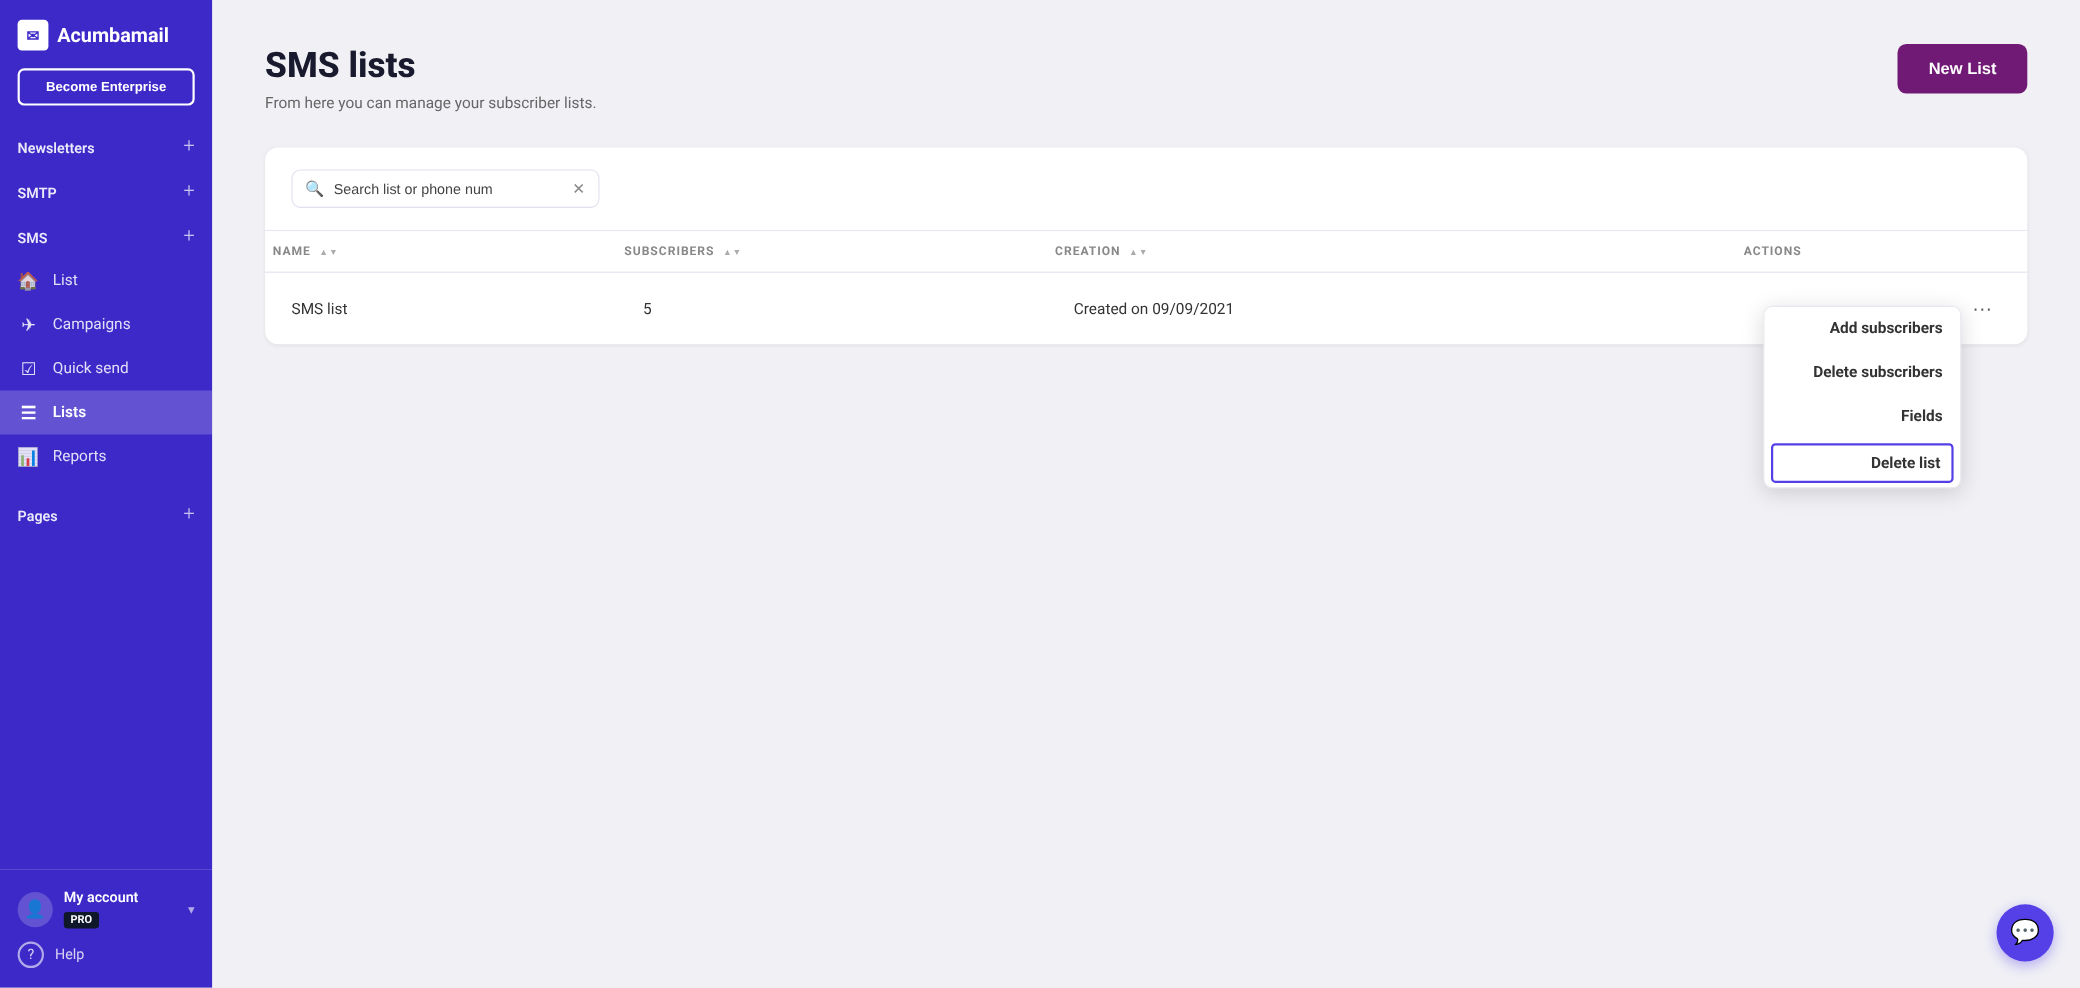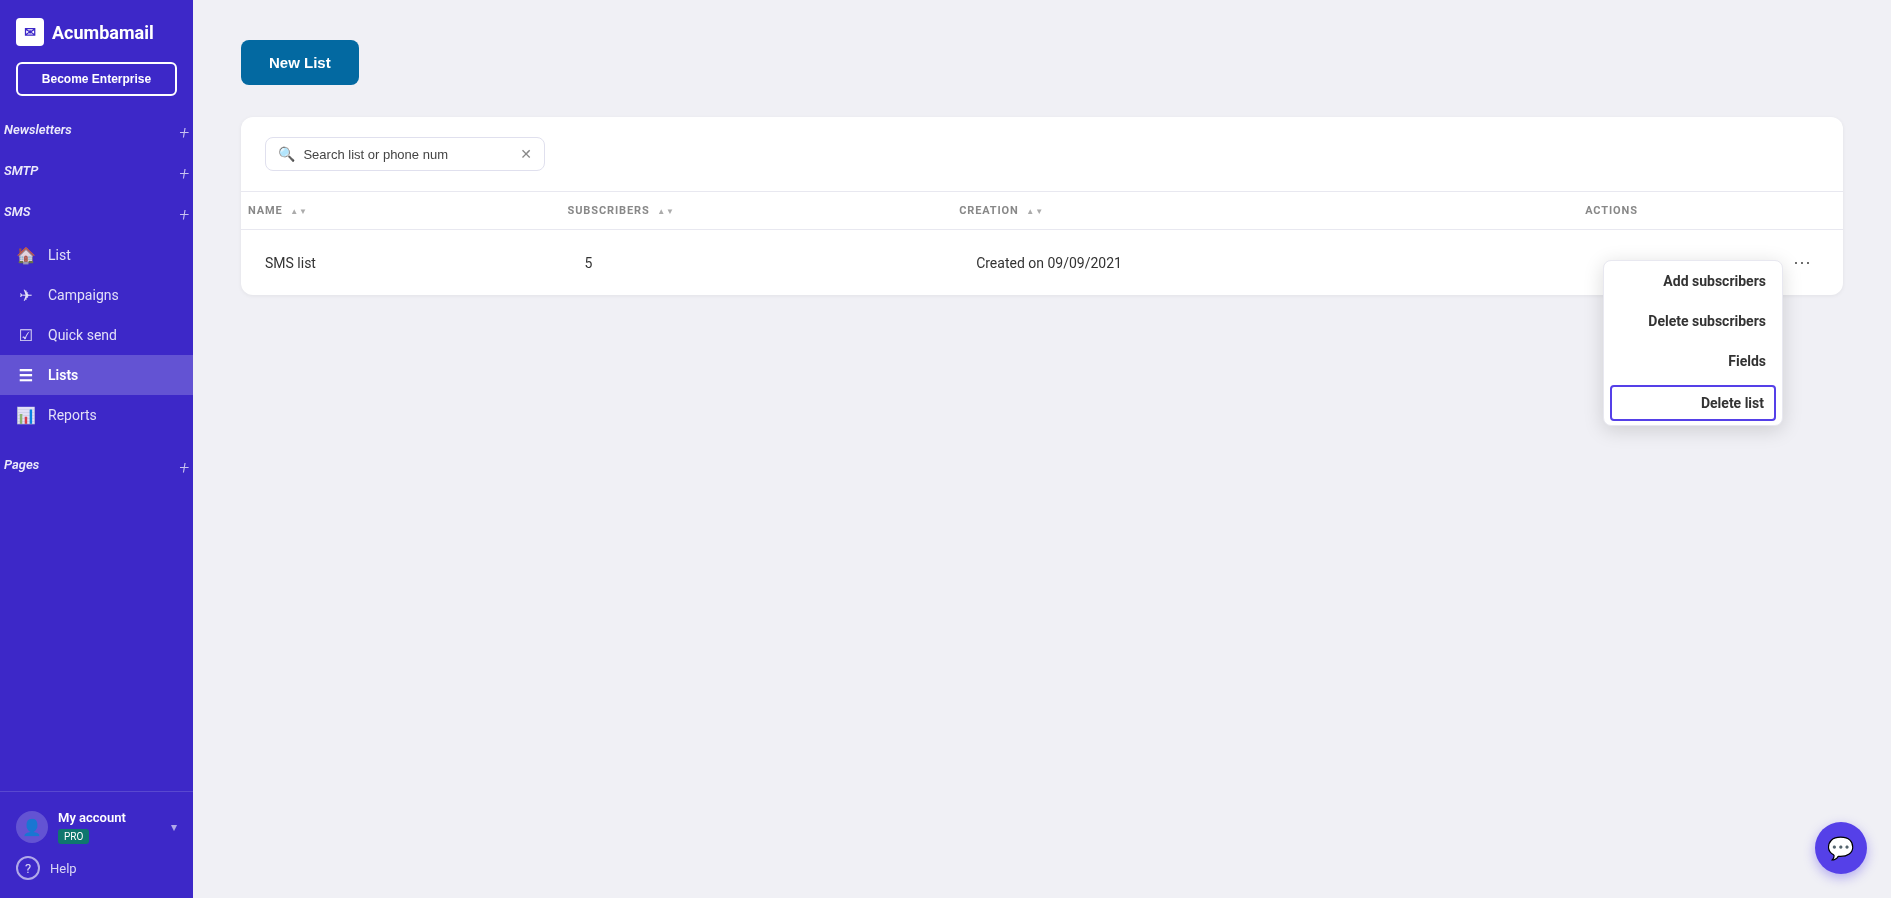--- a/index.html
+++ b/index.html
@@ -41,28 +41,27 @@
       color: white;
       border-radius: 6px;
       padding: 8px 10px;
       font-size: 12px;
       font-weight: 600;
       cursor: pointer;
       text-align: center;
     }
     .sidebar-item-header {
       display: flex;
-      align-items: flex-start;
+      align-items: flex-end;
       justify-content: space-between;
-      padding: 10px 4px;
+      padding: 10px 16px;
       font-size: 13px;
       font-weight: 600;
       color: rgba(255,255,255,0.9);
       cursor: pointer;
-      font-style: italic;
     }
     .plus-icon { font-size: 18px; font-weight: 300; opacity: 0.8; }
     .sidebar-nav-item {
       display: flex;
       align-items: center;
       gap: 12px;
       padding: 10px 16px;
       font-size: 14px;
       color: rgba(255,255,255,0.85);
       cursor: pointer;
@@ -94,24 +93,24 @@
       width: 32px; height: 32px;
       border-radius: 50%;
       background: rgba(255,255,255,0.2);
       display: flex; align-items: center; justify-content: center;
       font-size: 16px;
     }
     .account-info { flex: 1; }
     .account-name { font-size: 13px; font-weight: 600; color: white; }
     .pro-badge {
       display: inline-block;
-      background: #0f766e;
+      background: #0f172a;
       color: white;
       font-size: 10px;
-      font-weight: 400;
+      font-weight: 700;
       padding: 2px 6px;
       border-radius: 3px;
       margin-top: 2px;
     }
     .chevron-icon { font-size: 12px; color: rgba(255,255,255,0.6); }
     .help-row {
       display: flex;
       align-items: center;
       gap: 10px;
       cursor: pointer;
@@ -147,21 +146,21 @@
       font-size: 32px;
       font-weight: 800;
       color: #1a1a2e;
       margin-bottom: 8px;
     }
     .page-subtitle {
       font-size: 14px;
       color: #666;
     }
     .new-list-btn {
-      background: #0369a1;
+      background: #701a75;
       color: white;
       border: none;
       border-radius: 8px;
       padding: 14px 28px;
       font-size: 15px;
       font-weight: 600;
       cursor: pointer;
       white-space: nowrap;
     }
 
@@ -343,20 +342,24 @@
     </div>
     <div class="help-row">
       <div class="help-icon">?</div>
       <span>Help</span>
     </div>
   </div>
 </div>
 
 <div class="main-content">
   <div class="page-header">
+    <div>
+      <h1 class="page-title">SMS lists</h1>
+      <p class="page-subtitle">From here you can manage your subscriber lists.</p>
+    </div>
     <button class="new-list-btn">New List</button>
   </div>
 
   <div class="table-card">
     <div class="table-toolbar">
       <div class="search-bar">
         <span class="search-icon">🔍</span>
         <input class="search-input" type="text" value="Search list or phone num" placeholder="Search list or phone num" style="">
         <span class="clear-icon">✕</span>
       </div>

